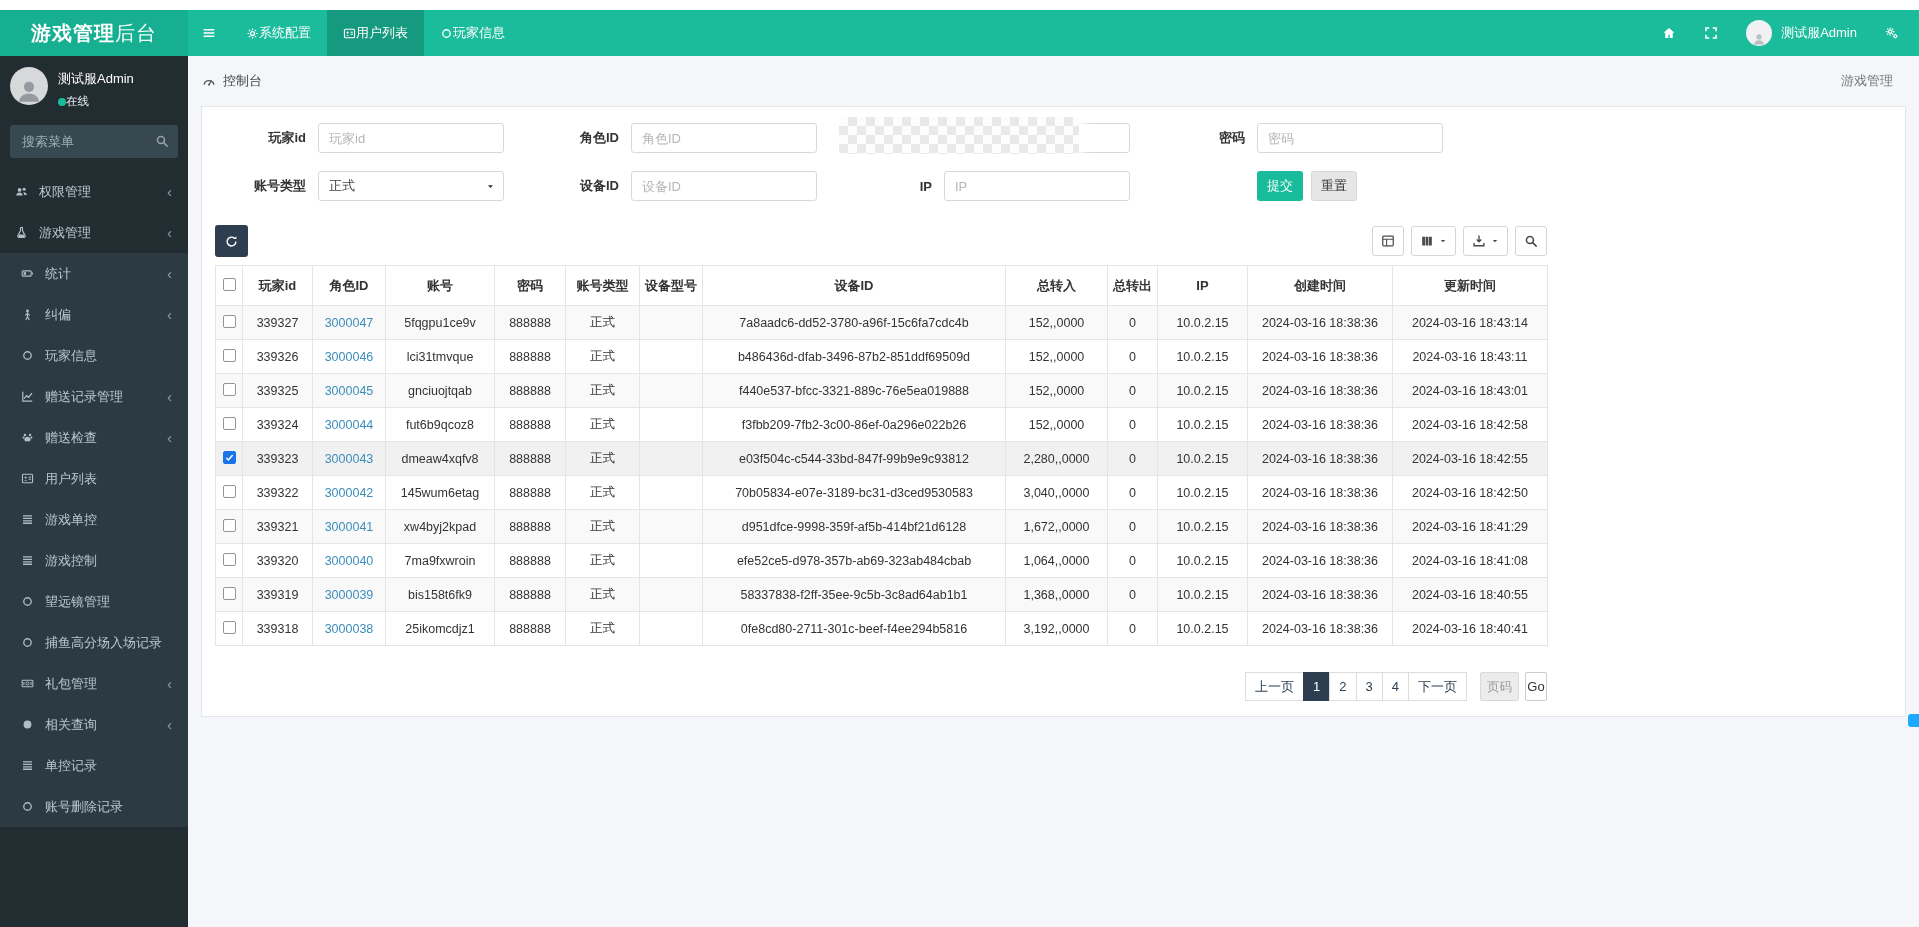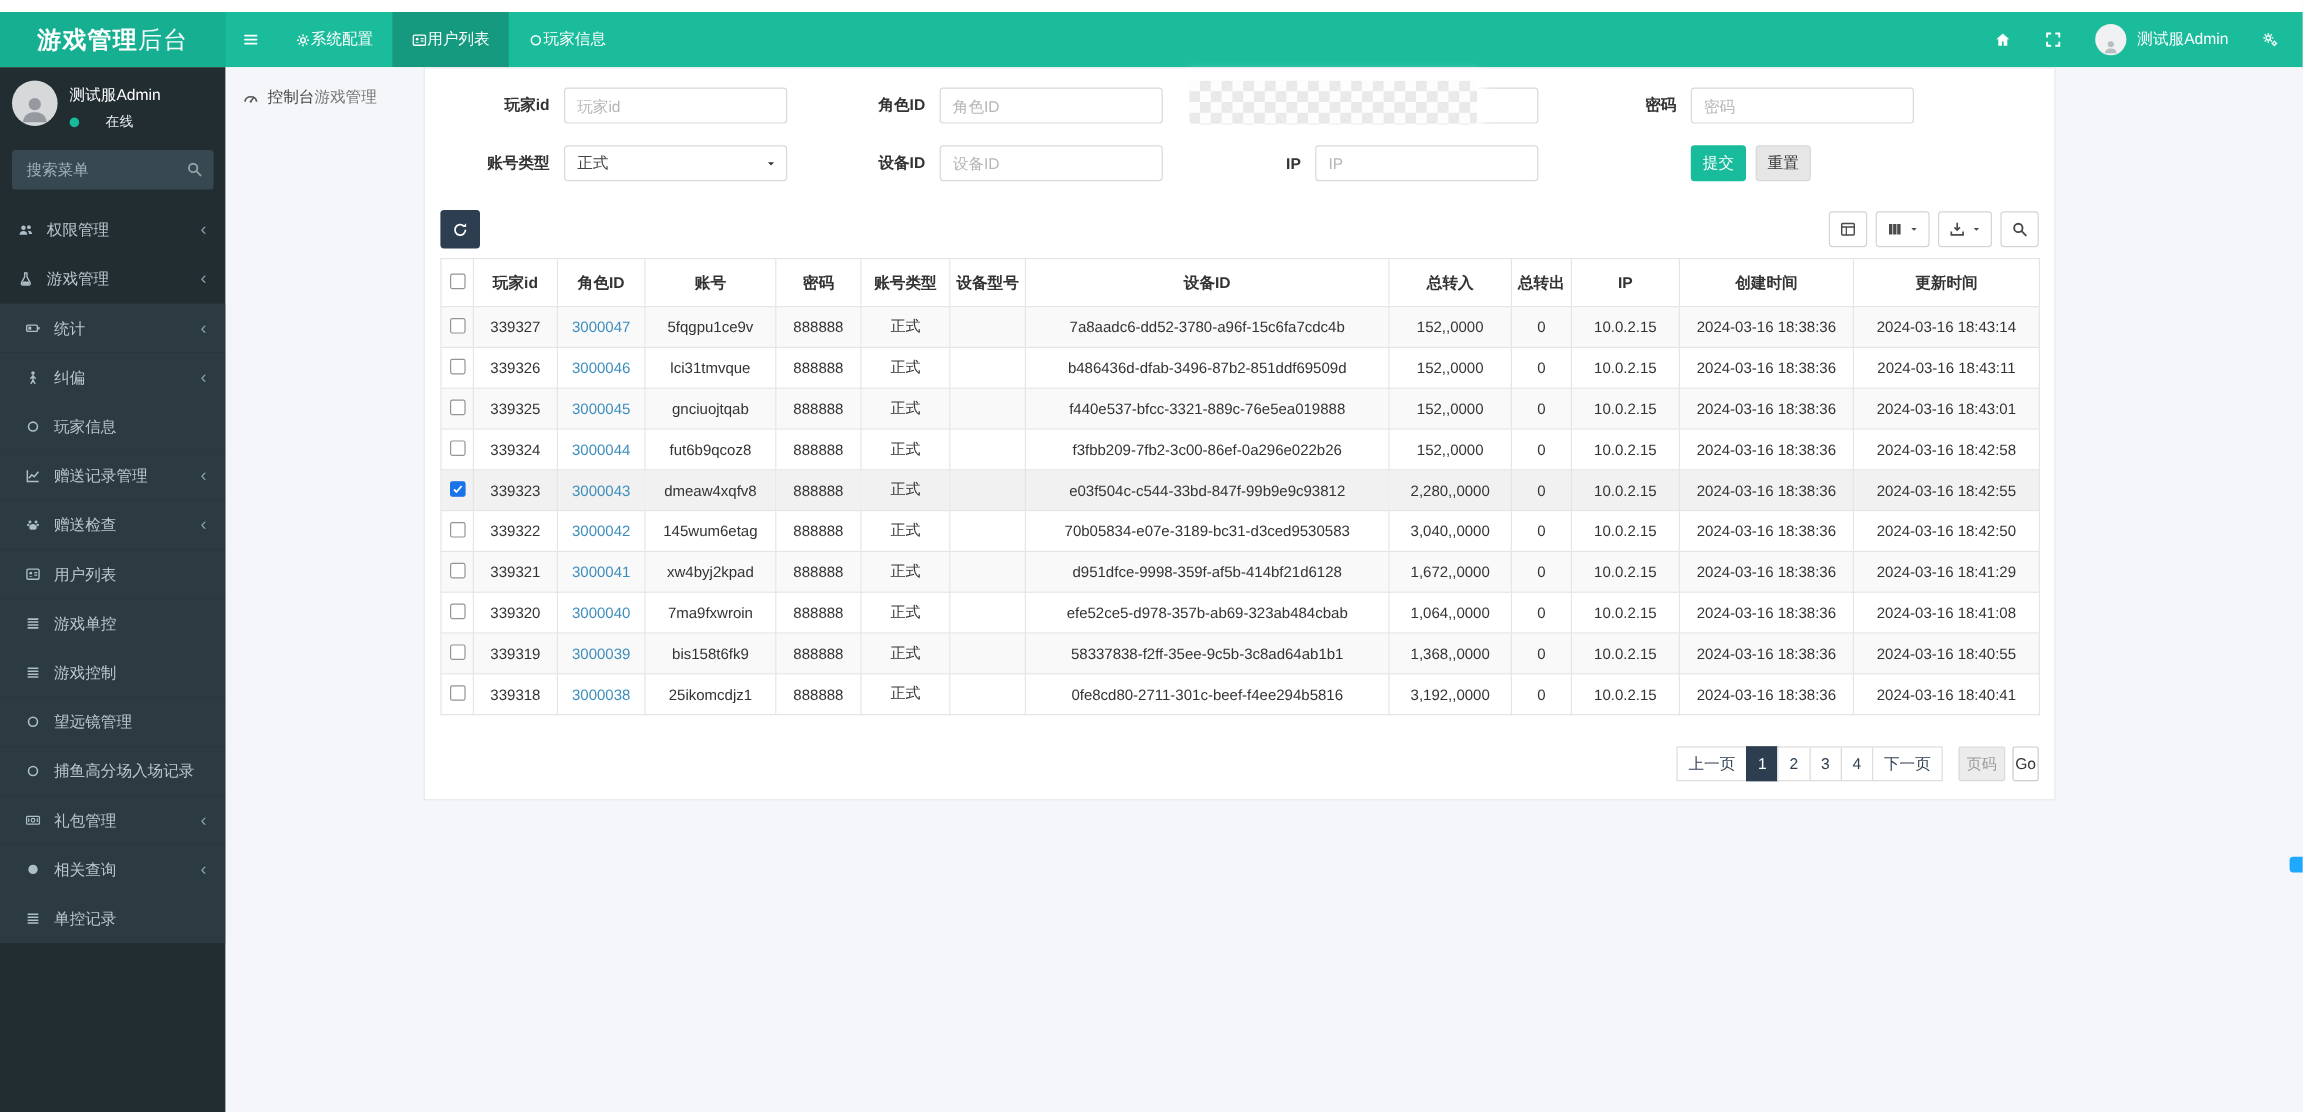--- a/index.html
+++ b/index.html
@@ -32,38 +32,38 @@
   
   .layout { display:flex; height:871px; }
 
   
   .sidebar { width:188px; background:#222d32; color:#b8c7ce; flex:none; display:flex; flex-direction:column; }
   .user-panel { padding:11px 10px 0 10px; display:flex; gap:10px; height:57px; }
   .side-avatar { width:38px; height:38px; border-radius:50%; background:#d6d8da; overflow:hidden; display:flex; align-items:flex-end; justify-content:center; flex:none; }
   .side-avatar svg { width:28px; height:28px; color:#949a9f; }
   .user-meta { padding-top:3px; }
   .user-name { color:#fff; font-size:13px; margin-bottom:6px; }
-  .user-status { font-size:11.5px; color:#e9eef0; display:flex; align-items:center; gap:22px; }
+  .user-status { font-size:11.5px; color:#e9eef0; display:flex; align-items:center; gap:0; }
   .status-dot { width:8px; height:8px; border-radius:50%; background:#18bc9c; display:inline-block; }
   .side-search { margin:12px 10px 0 10px; position:relative; height:33px; }
   .side-search input { width:100%; height:33px; background:#374850; border:none; border-radius:3px; color:#ccc; font-size:13px; padding:0 30px 0 12px; outline:none; font-family:inherit; }
   .side-search input::placeholder { color:#9fb0b8; }
   .side-search .icon { position:absolute; right:9px; top:9px; color:#93a1a8; }
   .side-menu { margin-top:13px; flex:1; }
   .menu-item { height:41px; display:flex; align-items:center; padding:0 13px 0 15px; font-size:13px; cursor:pointer; }
   .menu-item.sub { background:#2c3b41; padding-left:21px; }
   .mi-icon { width:24px; color:#aebfc7; flex:none; }
   .mi-icon svg { width:13px; height:13px; }
   .mi-label { white-space:nowrap; }
   .mi-right { margin-left:auto; }
   .badge-new { background:#605ca8; color:#fff; font-size:10px; padding:2px 7px 3px 7px; border-radius:8px; line-height:1; }
   .chev { color:#8aa4af; font-size:15px; line-height:1; padding-right:3px; }
 
   
-  .content { flex:1; display:flex; flex-direction:row; background:#f4f6f9; min-width:0; }
+  .content { flex:1; display:flex; flex-direction:column; background:#f4f6f9; min-width:0; }
   .breadcrumb-row { height:50px; display:flex; align-items:center; justify-content:space-between; padding:0 26px 0 14px; font-size:13px; color:#444; }
   .bc-left { display:flex; align-items:center; gap:7px; }
   .bc-left .icon { color:#555; }
   .bc-right { color:#777; }
 
   .panel { margin:0 13px; background:#fff; border:1px solid #e4e7ea; height:611px; position:relative; padding:16px 12px 0 13px; }
 
   
   .filter-grid { display:grid; grid-template-columns:313px 313px 313px 391px; row-gap:18px; }
   .f-cell { display:flex; align-items:center; height:30px; }
@@ -365,20 +365,28 @@
           <span class="mi-right chev">‹</span>
         </div>
         <div class="menu-item sub">
           <span class="mi-icon icon">
             <svg viewBox="0 0 16 16" fill="none">
               <path d="M2.5 3.6h11M2.5 6.6h11M2.5 9.6h11M2.5 12.6h11" stroke="currentColor" stroke-width="1.6"></path>
             </svg>
           </span>
           <span class="mi-label">单控记录</span>
         </div>
+        <div class="menu-item sub">
+          <span class="mi-icon icon">
+            <svg viewBox="0 0 16 16" fill="none">
+              <circle cx="8" cy="8" r="4.6" stroke="currentColor" stroke-width="1.6"></circle>
+            </svg>
+          </span>
+          <span class="mi-label">账号删除记录</span>
+        </div>
       </nav>
   </aside>
 
   <main class="content">
     <div class="breadcrumb-row">
       <div class="bc-left">
         <span class="icon">
             <svg viewBox="0 0 16 16" fill="none">
               <path d="M2.4 12.2a5.7 5.7 0 0111.2 0" stroke="currentColor" stroke-width="1.6"></path>
               <path d="M8 12.2l3.1-4.6" stroke="currentColor" stroke-width="1.4"></path>

